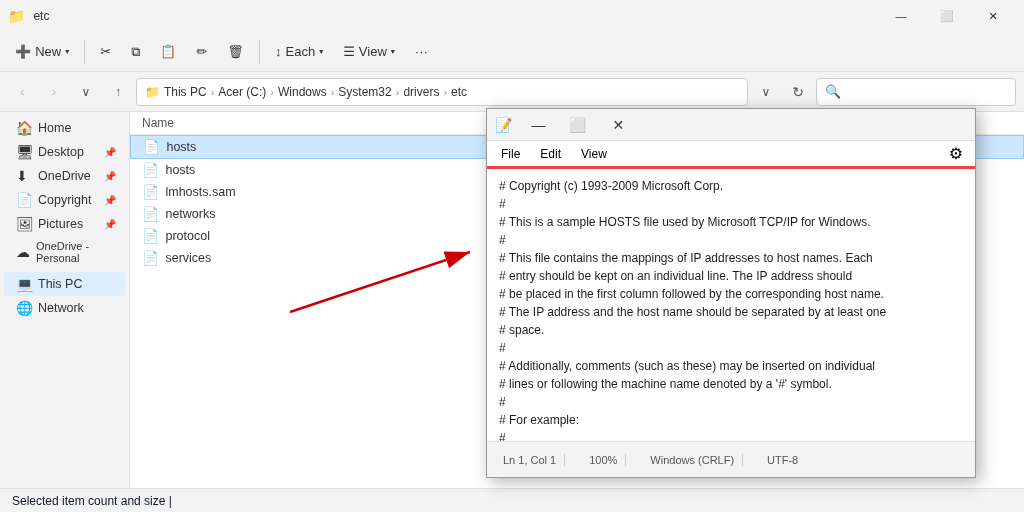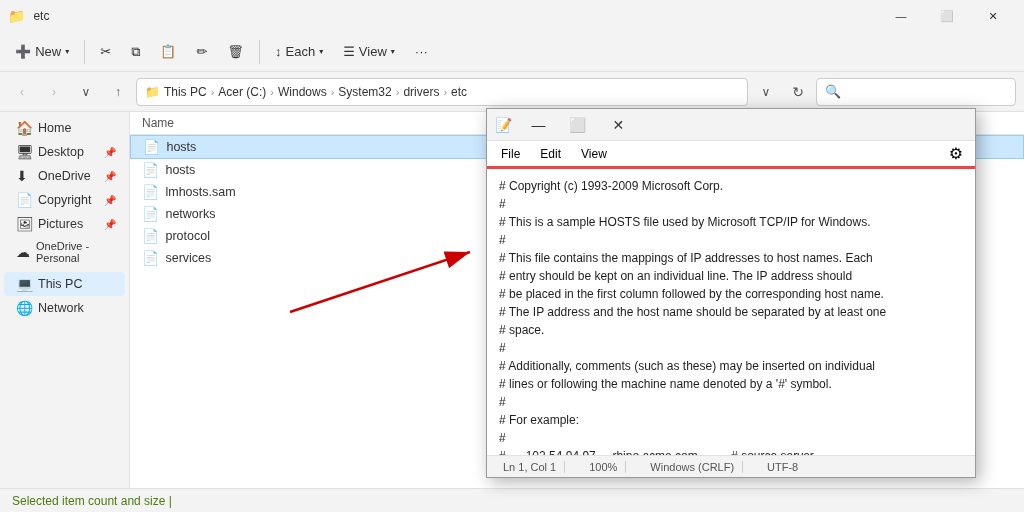--- a/index.html
+++ b/index.html
@@ -131,21 +131,21 @@
     .file-name { flex: 1; color: #333; }
     .file-date { width: 160px; color: #555; }
 
     
     .status-bar {
       height: 24px;
       background: #f3f3f3;
       border-top: 1px solid #e0e0e0;
       display: flex; align-items: center;
       padding: 0 12px;
-      font-size: 12px; color: #4d7c0f;
+      font-size: 12px; color: #0f172a;
     }
 
     
     .notepad-window {
       position: absolute;
       top: 108px;
       left: 486px;
       width: 490px;
       height: 370px;
       background: white;
@@ -189,21 +189,21 @@
       flex: 1;
       padding: 8px 12px;
       font-family: Liberation Sans, sans-serif;
       font-size: 12px;
       line-height: 1.5;
       overflow-y: auto;
       white-space: pre;
       color: #1e1e1e;
     }
     .notepad-status {
-      height: 22px;
+      height: 36px;
       background: #f3f3f3;
       border-top: 1px solid #e0e0e0;
       display: flex; align-items: center;
       padding: 0 8px; gap: 16px;
       font-size: 11px; color: #555;
     }
     .notepad-status-item { padding: 0 8px; border-right: 1px solid #ccc; }
     .notepad-status-item:last-child { border-right: none; }
 
     

